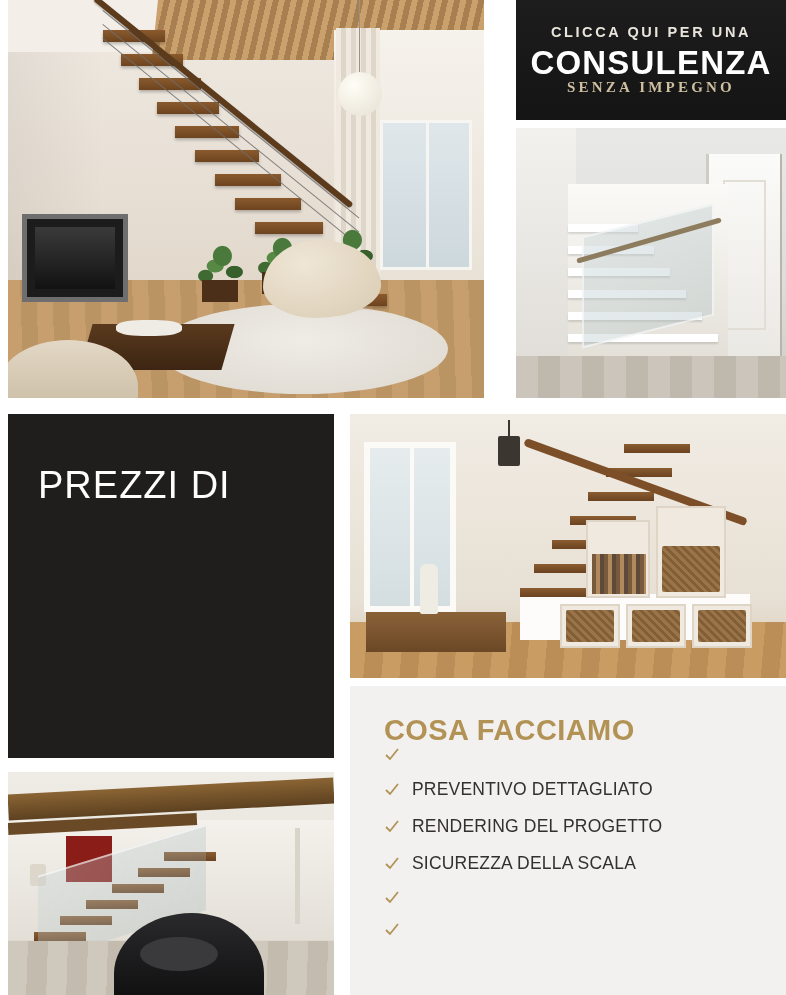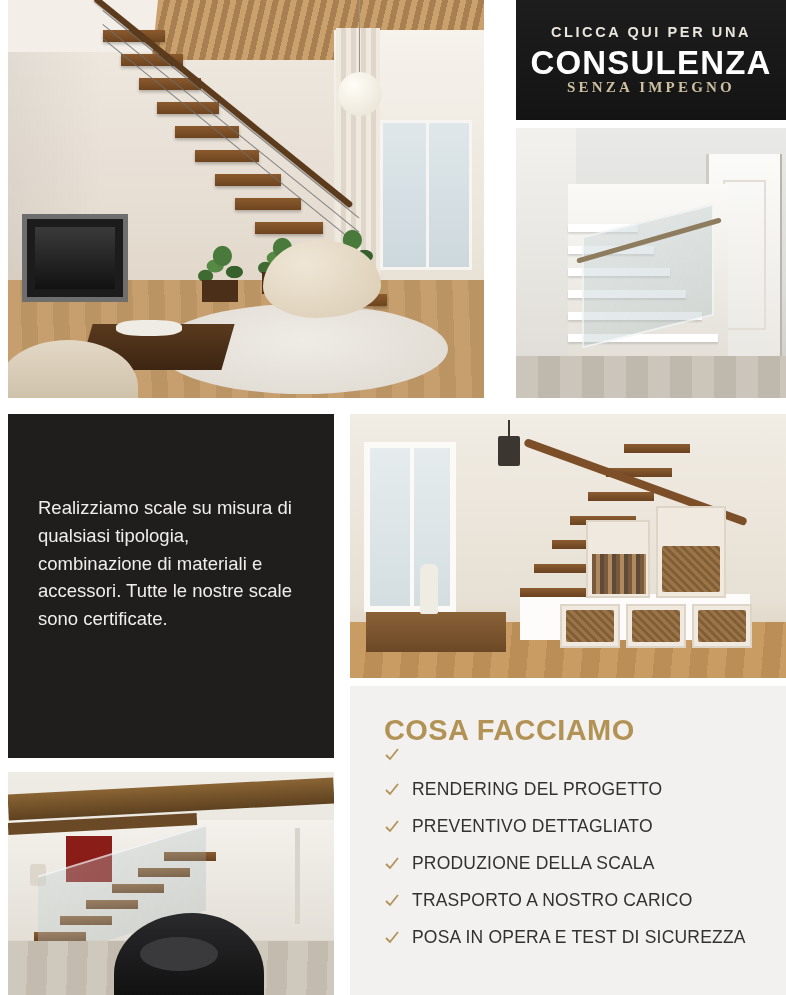--- a/index.html
+++ b/index.html
@@ -395,21 +395,21 @@
       <div class="step" style="top:84px;  width:102px;"></div>
       <div class="step" style="top:62px;  width:86px;"></div>
       <div class="step" style="top:40px;  width:70px;"></div>
     </div>
     <div class="glass"></div>
     <div class="handrail"></div>
     <div class="floor"></div>
   </div>
 
   <div id="panel-prezzi">
-    <p class="body">Realizziamo scale su misura di qualsiasi tipologia, combinazione di materiali e accessori. Tutte le nostre scale sono certificate.</p>
+    <div class="t1">PREZZI DI</div>
   </div>
 
   <div class="photo" id="photo-storage">
     <div class="win"></div>
     <div class="lantern"></div>
     <div class="floor-w"></div>
     <div class="console"></div>
     <div class="statue"></div>
 
     <div class="stairs">
@@ -445,53 +445,51 @@
               <path d="M2 8 L6 12 L14 2" fill="none" stroke="#b29355" stroke-width="1.8"></path>
             </svg>
         </span>
       </li>
       <li>
         <span class="chk">
           <svg width="16" height="16" viewBox="0 0 16 16">
               <path d="M2 8 L6 12 L14 2" fill="none" stroke="#b29355" stroke-width="1.8"></path>
             </svg>
         </span>
+        <span>PREVENTIVO DETTAGLIATO</span>
+      </li>
+      <li>
+        <span class="chk">
+          <svg width="16" height="16" viewBox="0 0 16 16">
+              <path d="M2 8 L6 12 L14 2" fill="none" stroke="#b29355" stroke-width="1.8"></path>
+            </svg>
+        </span>
         <span>RENDERING DEL PROGETTO</span>
       </li>
       <li>
         <span class="chk">
           <svg width="16" height="16" viewBox="0 0 16 16">
               <path d="M2 8 L6 12 L14 2" fill="none" stroke="#b29355" stroke-width="1.8"></path>
             </svg>
         </span>
-        <span>PREVENTIVO DETTAGLIATO</span>
+        <span>SICUREZZA DELLA SCALA</span>
       </li>
       <li>
         <span class="chk">
           <svg width="16" height="16" viewBox="0 0 16 16">
               <path d="M2 8 L6 12 L14 2" fill="none" stroke="#b29355" stroke-width="1.8"></path>
             </svg>
         </span>
-        <span>PRODUZIONE DELLA SCALA</span>
       </li>
       <li>
         <span class="chk">
           <svg width="16" height="16" viewBox="0 0 16 16">
               <path d="M2 8 L6 12 L14 2" fill="none" stroke="#b29355" stroke-width="1.8"></path>
             </svg>
         </span>
-        <span>TRASPORTO A NOSTRO CARICO</span>
-      </li>
-      <li>
-        <span class="chk">
-          <svg width="16" height="16" viewBox="0 0 16 16">
-              <path d="M2 8 L6 12 L14 2" fill="none" stroke="#b29355" stroke-width="1.8"></path>
-            </svg>
-        </span>
-        <span>POSA IN OPERA E TEST DI SICUREZZA</span>
       </li>
     </ul>
   </div>
 
   <div class="photo" id="photo-loft">
     <div class="wall"></div>
     <div class="beam"></div>
     <div class="beam2"></div>
     <div class="red"></div>
     <div class="sconce"></div>

